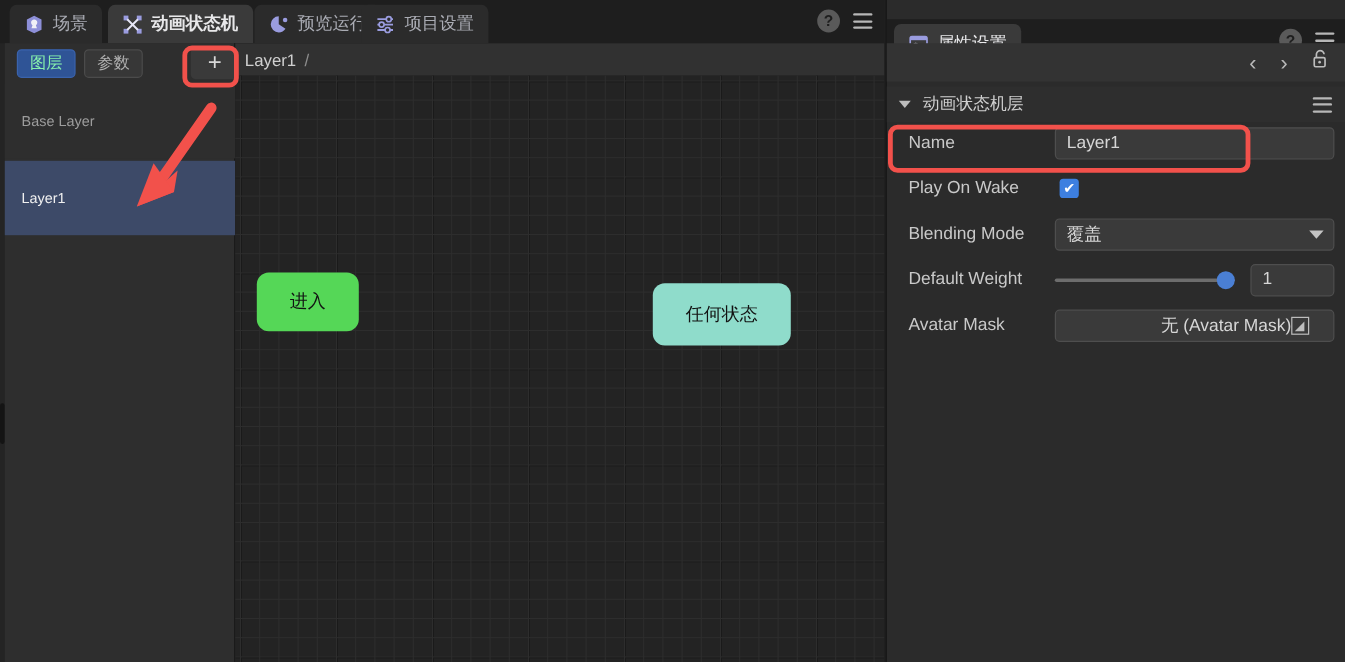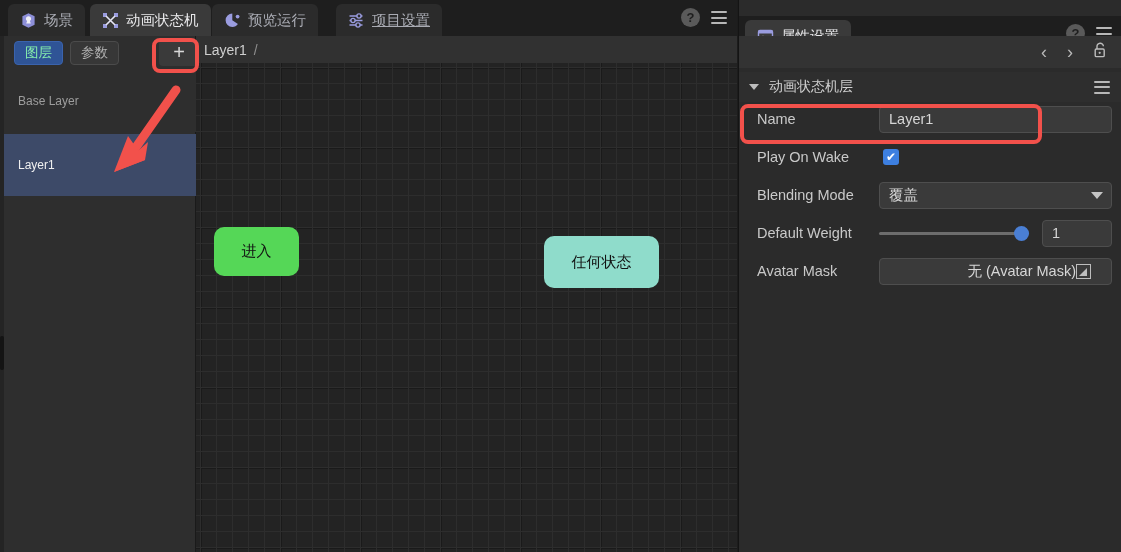--- a/index.html
+++ b/index.html
@@ -223,21 +223,21 @@
       <div class="tab" style="left:8px;">
         <span class="ico">
           <svg class="ico" viewBox="0 0 17 17">
               <path d="M8.5 1.2 14.6 4.2v8.6L8.5 15.8 2.4 12.8V4.2Z" fill="#8d8fd8"></path>
               <path d="M8.5 4.2c1.5 0 2.6 1.1 2.6 2.6 0 .9-.5 1.7-1.2 2.2l.9 2.6H6.2l.9-2.6c-.7-.5-1.2-1.3-1.2-2.2 0-1.5 1.1-2.6 2.6-2.6Z" fill="#f0f0f6"></path>
             </svg>
         </span>
         <span class="tlabel">场景</span>
       </div>
 
-      <div class="tab active" style="left:90px;">
+      <div class="tab active" style="left:90px;font-weight:bold;">
         <span class="ico">
           <svg class="ico" viewBox="0 0 17 17">
             <rect x="1" y="1" width="4" height="4" fill="#9a9cdf"></rect>
             <rect x="12" y="1" width="4" height="4" fill="#9a9cdf"></rect>
             <rect x="1" y="12" width="4" height="4" fill="#9a9cdf"></rect>
             <rect x="12" y="12" width="4" height="4" fill="#9a9cdf"></rect>
             <path d="M4 4 L13 13 M13 4 L4 13" stroke="#e6e6f5" stroke-width="1.6"></path>
           </svg>
         </span>
         <span class="tlabel">动画状态机</span>
@@ -246,21 +246,21 @@
       <div class="tab" style="left:212px;">
         <span class="ico">
           <svg class="ico" viewBox="0 0 17 17">
             <path d="M8.3 1.6a6.7 6.7 0 1 0 0 13.4 6.7 6.7 0 0 0 5.6-3l-5.6-3.7Z" fill="#9a9cdf"></path>
             <circle cx="13.6" cy="4.6" r="1.9" fill="#9a9cdf"></circle>
           </svg>
         </span>
         <span class="tlabel">预览运行</span>
       </div>
 
-      <div class="tab" style="left:336px;text-decoration:underline;">
+      <div class="tab" style="left:301px;">
         <span class="ico">
           <svg class="ico" viewBox="0 0 17 17">
             <path d="M1.5 4h13M1.5 8.5h13M1.5 13h13" stroke="#9a9cdf" stroke-width="1.5"></path>
             <circle cx="11" cy="4" r="2.1" fill="#2b2b2b" stroke="#9a9cdf" stroke-width="1.4"></circle>
             <circle cx="5" cy="8.5" r="2.1" fill="#2b2b2b" stroke="#9a9cdf" stroke-width="1.4"></circle>
             <circle cx="10" cy="13" r="2.1" fill="#2b2b2b" stroke="#9a9cdf" stroke-width="1.4"></circle>
           </svg>
         </span>
         <span class="tlabel">项目设置</span>
       </div>

